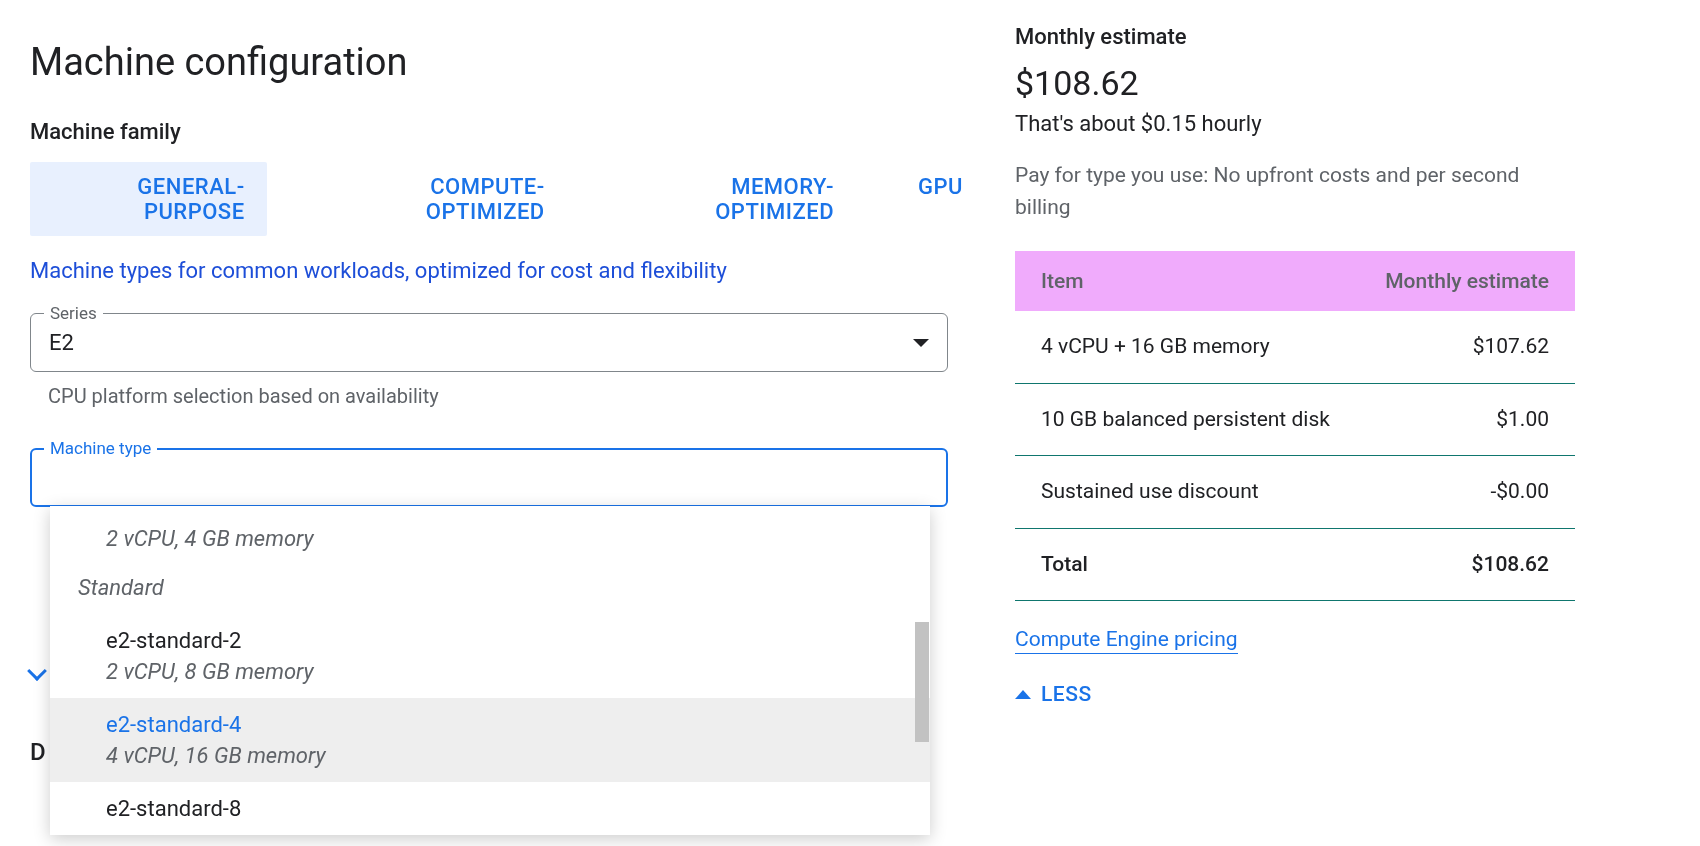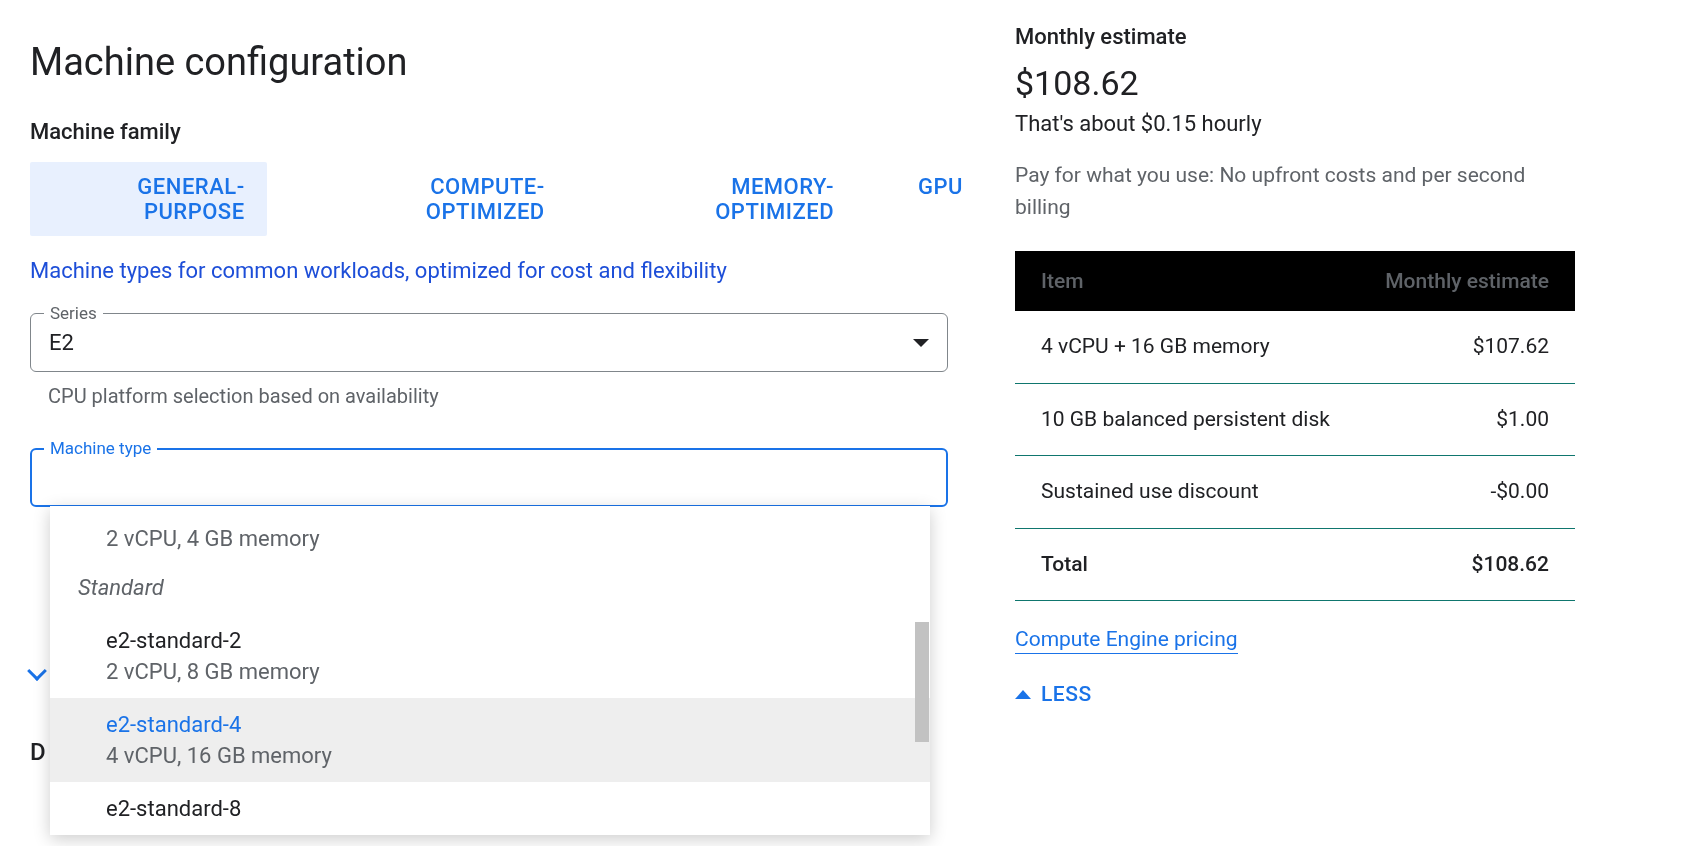--- a/index.html
+++ b/index.html
@@ -135,20 +135,21 @@
     color: #1a73e8;
   }
   .option-name {
     font-size: 22px;
     color: #202124;
   }
   .option-desc {
     font-size: 22px;
     color: #5f6368;
     margin-top: 6px;
+    font-style: italic;
   }
   .dropdown-scrollbar {
     position: absolute;
     right: 1px;
     top: 116px;
     width: 14px;
     height: 120px;
     background: #c2c2c2;
     border-radius: 0;
   }
@@ -189,21 +190,21 @@
     font-size: 21px;
     color: #5f6368;
     margin-bottom: 28px;
     line-height: 1.5;
   }
   .cost-table {
     width: 100%;
     border-collapse: collapse;
   }
   .cost-table thead tr {
-    background: #000000;
+    background: #f0abfc;
   }
   .cost-table th {
     text-align: left;
     padding: 18px 26px;
     font-size: 21px;
     font-weight: 500;
     color: #5f6368;
   }
   .cost-table th:last-child {
     text-align: right;
@@ -326,21 +327,21 @@
         <span class="chevron-down-blue"></span>
       </div>
       <div class="partial-letter">D</div>
     </div>
   </div>
 
   <div class="right-panel">
     <div class="estimate-title">Monthly estimate</div>
     <div class="estimate-price">$108.62</div>
     <div class="estimate-hourly">That's about $0.15 hourly</div>
-    <div class="estimate-billing">Pay for what you use: No upfront costs and per second billing</div>
+    <div class="estimate-billing">Pay for type you use: No upfront costs and per second billing</div>
 
     <table class="cost-table">
       <thead>
         <tr>
           <th>Item</th>
           <th>Monthly estimate</th>
         </tr>
       </thead>
       <tbody>
         <tr>

